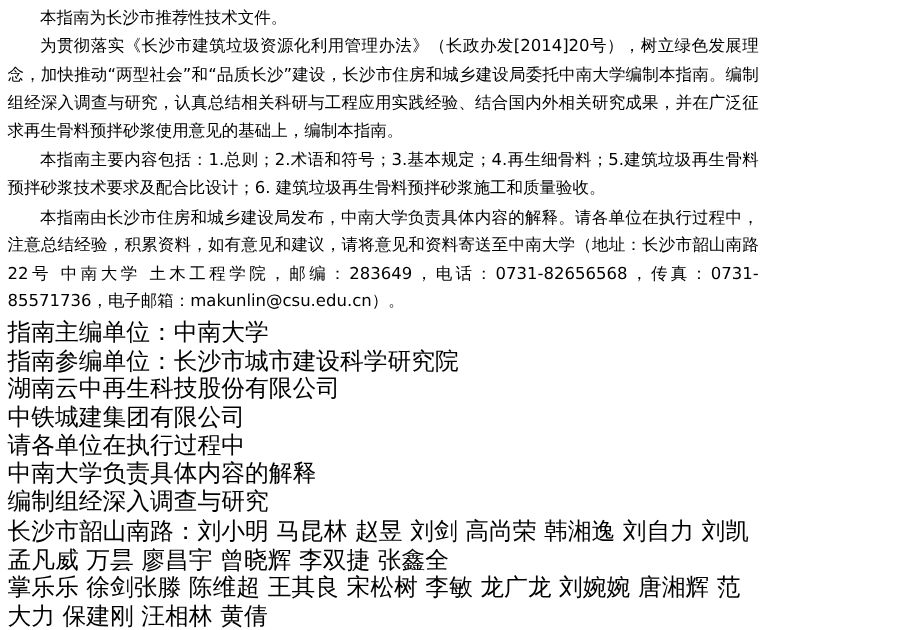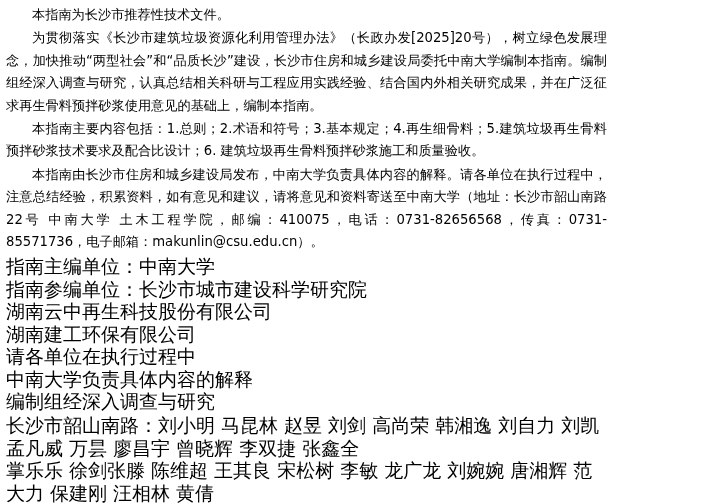--- a/index.html
+++ b/index.html
@@ -42,30 +42,30 @@
     margin: 0 0 2px 0;
   }
 </style>
 </head>
 <body>
 
 <div class="page">
 
   <div class="block">
     <p class="para indent">本指南为长沙市推荐性技术文件。</p>
-    <p class="para indent">为贯彻落实《长沙市建筑垃圾资源化利用管理办法》（长政办发[2025]20号），树立绿色发展理念，加快推动“两型社会”和“品质长沙”建设，长沙市住房和城乡建设局委托中南大学编制本指南。编制组经深入调查与研究，认真总结相关科研与工程应用实践经验、结合国内外相关研究成果，并在广泛征求再生骨料预拌砂浆使用意见的基础上，编制本指南。</p>
+    <p class="para indent">为贯彻落实《长沙市建筑垃圾资源化利用管理办法》（长政办发[2014]20号），树立绿色发展理念，加快推动“两型社会”和“品质长沙”建设，长沙市住房和城乡建设局委托中南大学编制本指南。编制组经深入调查与研究，认真总结相关科研与工程应用实践经验、结合国内外相关研究成果，并在广泛征求再生骨料预拌砂浆使用意见的基础上，编制本指南。</p>
     <p class="para indent">本指南主要内容包括：1.总则；2.术语和符号；3.基本规定；4.再生细骨料；5.建筑垃圾再生骨料预拌砂浆技术要求及配合比设计；6. 建筑垃圾再生骨料预拌砂浆施工和质量验收。</p>
-    <p class="para indent">本指南由长沙市住房和城乡建设局发布，中南大学负责具体内容的解释。请各单位在执行过程中，注意总结经验，积累资料，如有意见和建议，请将意见和资料寄送至中南大学（地址：长沙市韶山南路22号 中南大学 土木工程学院，邮编：410075，电话：0731-82656568，传真：0731-85571736，电子邮箱：makunlin@csu.edu.cn）。</p>
+    <p class="para indent">本指南由长沙市住房和城乡建设局发布，中南大学负责具体内容的解释。请各单位在执行过程中，注意总结经验，积累资料，如有意见和建议，请将意见和资料寄送至中南大学（地址：长沙市韶山南路22号 中南大学 土木工程学院，邮编：283649，电话：0731-82656568，传真：0731-85571736，电子邮箱：makunlin@csu.edu.cn）。</p>
   </div>
 
   <div class="block">
     <p class="line">指南主编单位：中南大学</p>
     <p class="line">指南参编单位：长沙市城市建设科学研究院</p>
     <p class="line">湖南云中再生科技股份有限公司</p>
-    <p class="line">湖南建工环保有限公司</p>
+    <p class="line">中铁城建集团有限公司</p>
     <p class="line">请各单位在执行过程中</p>
     <p class="line">中南大学负责具体内容的解释</p>
     <p class="line">编制组经深入调查与研究</p>
   </div>
 
   <div class="block">
     <p class="line">长沙市韶山南路：刘小明 马昆林 赵昱 刘剑 高尚荣 韩湘逸 刘自力 刘凯 孟凡威 万昙 廖昌宇 曾晓辉 李双捷 张鑫全</p>
     <p class="line">掌乐乐 徐剑张滕 陈维超 王其良 宋松树 李敏 龙广龙 刘婉婉 唐湘辉 范大力 保建刚 汪相林 黄倩</p>
   </div>
 

